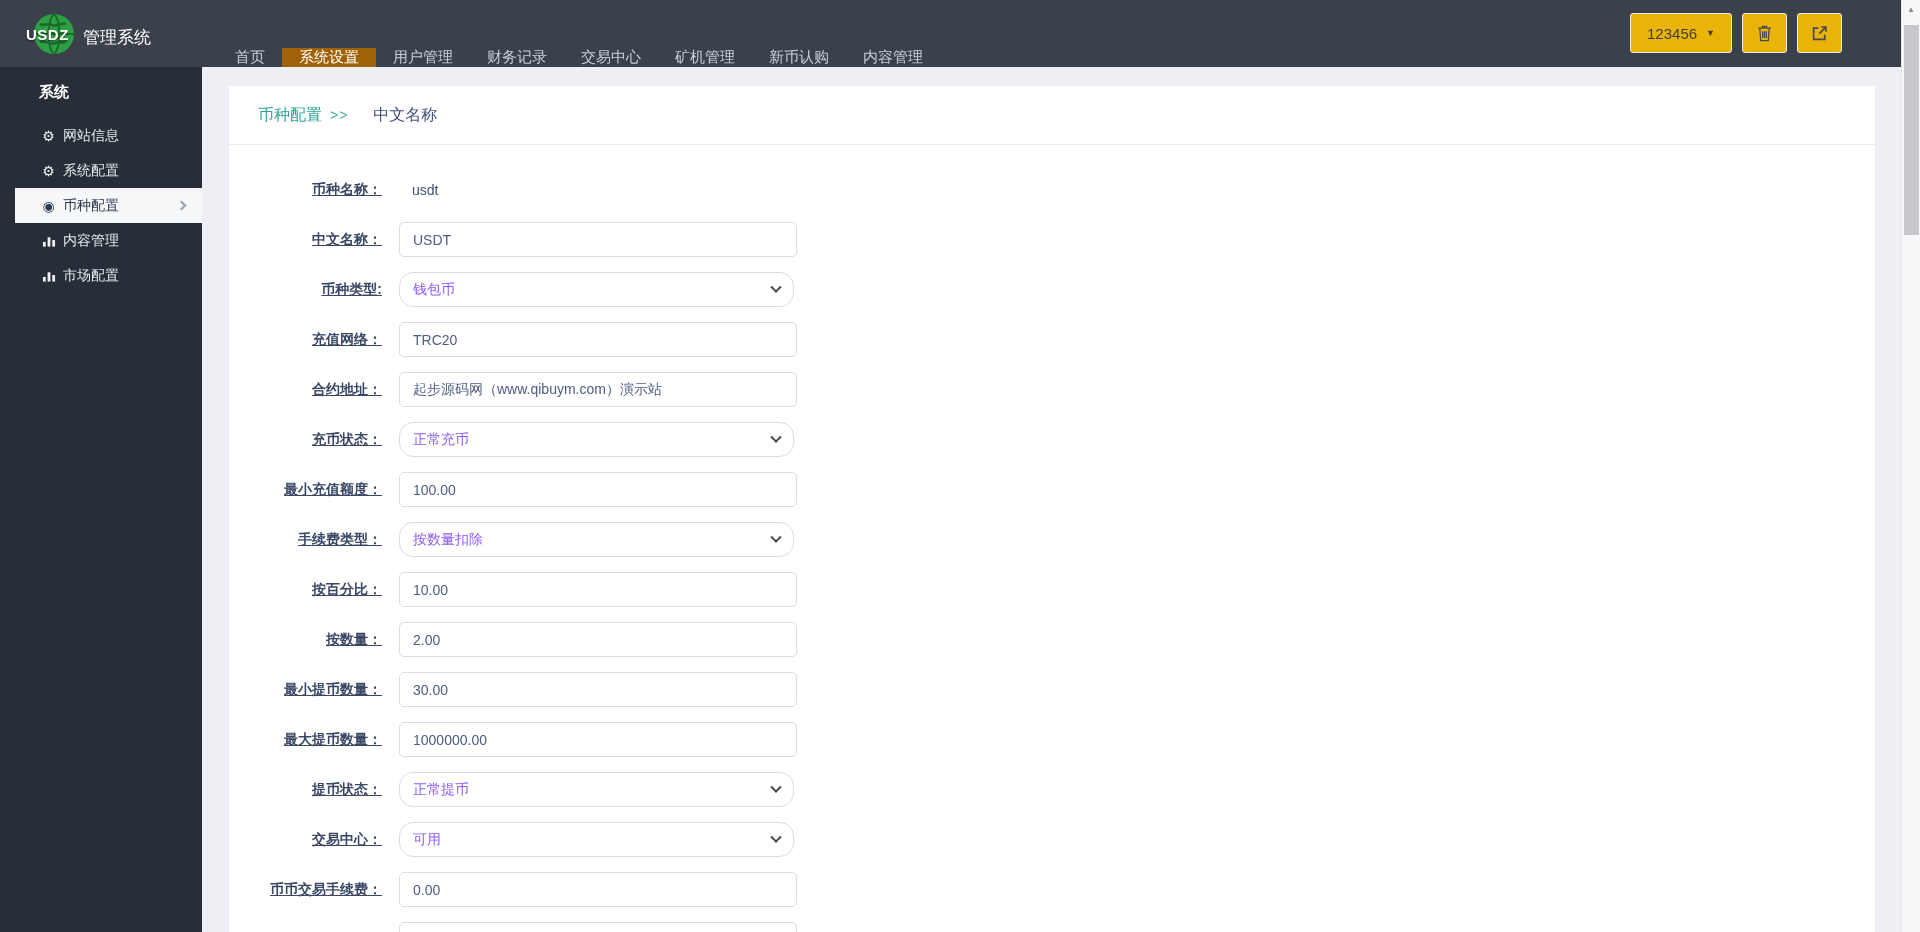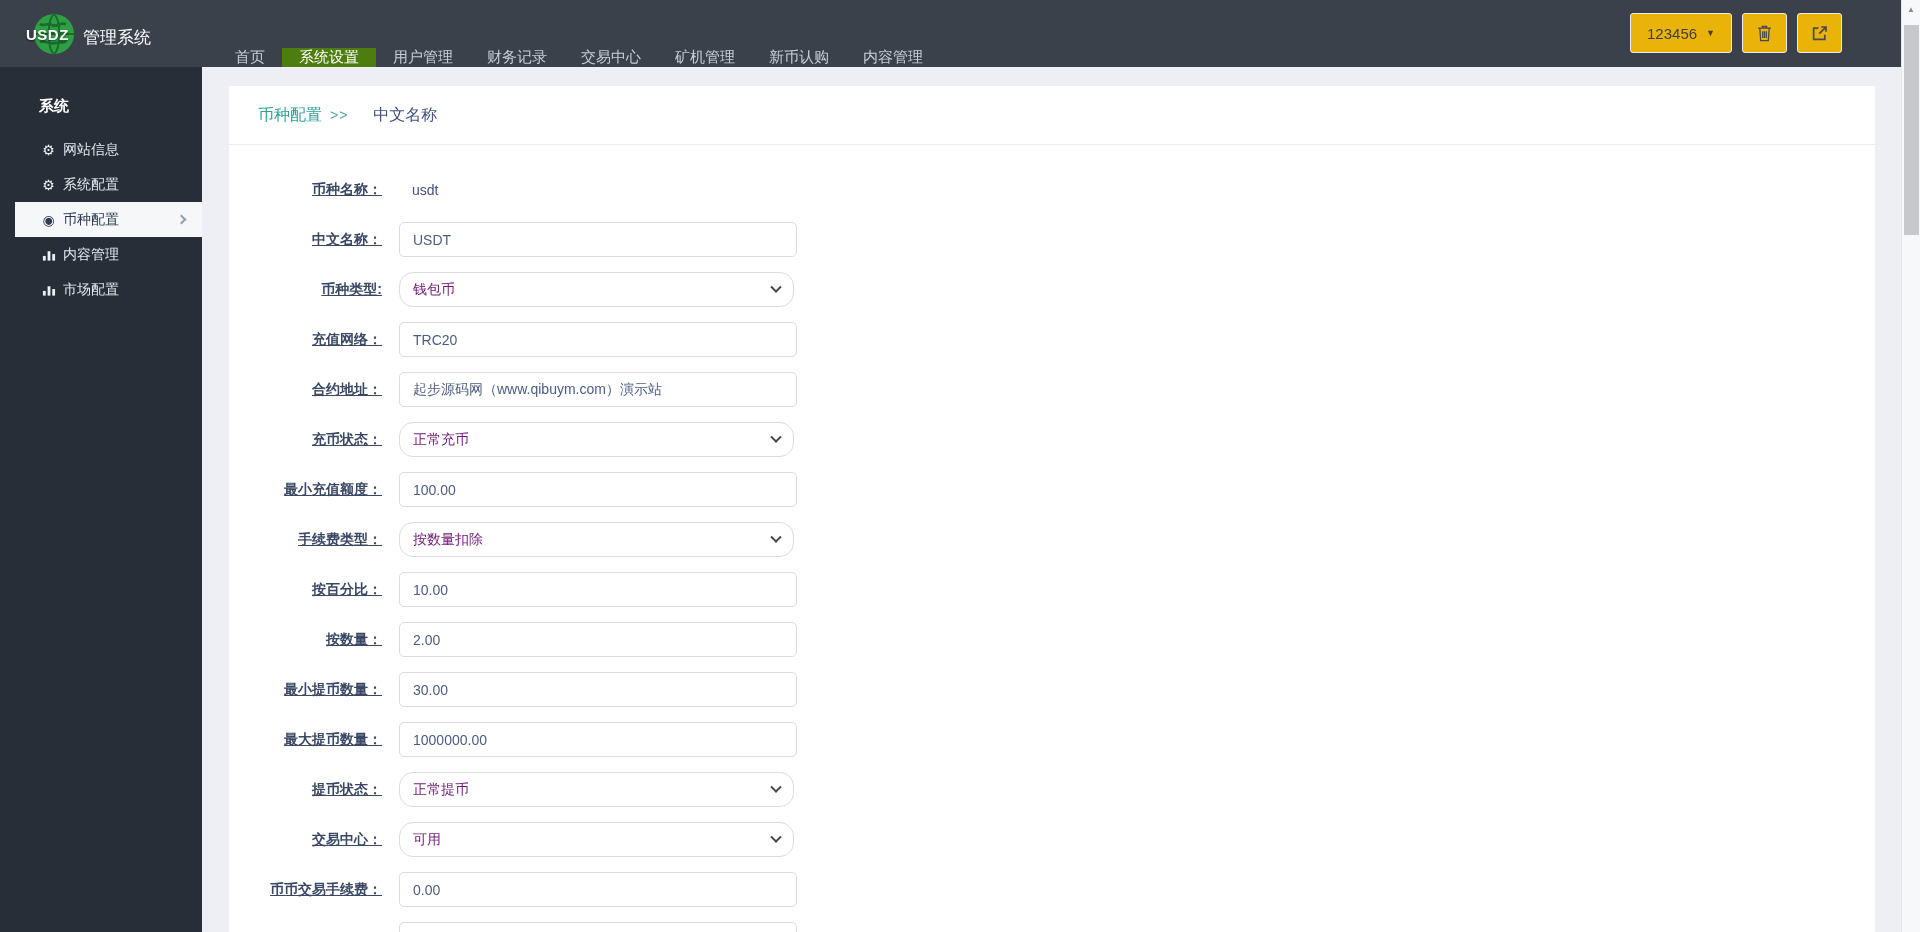--- a/index.html
+++ b/index.html
@@ -13,38 +13,38 @@
   .topbar { position:absolute; top:0; left:0; width:1901px; height:67px;
             background:#3a414b; display:flex; align-items:stretch; z-index:5; }
   .logo { width:202px; display:flex; align-items:center; padding-left:30px; position:relative; }
   .globe-wrap { position:relative; width:48px; height:48px; flex:0 0 48px; }
   .brand { position:absolute; left:-4px; top:16px; color:#fff; font-weight:bold;
            font-size:15px; letter-spacing:.5px; text-shadow:0 1px 2px rgba(0,0,0,.55); }
   .app-title { color:#fff; font-size:17px; margin-left:5px; margin-top:8px; white-space:nowrap; }
   .top-nav { display:flex; margin-left:16px;align-items:flex-end; }
   .nav-item { padding:0 17px; display:flex; align-items:center; color:#c8ced5;
               font-size:15px; cursor:pointer; white-space:nowrap; }
-  .nav-item.active { background:#4d7c0f; color:#ffffff; }
+  .nav-item.active { background:#a16207; color:#ffffff; }
   .top-actions { position:absolute; right:59px; top:13px; display:flex; gap:10px; align-items:center; }
   .tbtn { height:40px; background:#eab308; border:1px solid #ececec; border-radius:3px;
           display:flex; align-items:center; justify-content:center; cursor:pointer; color:#3f3f3f; }
   .tbtn.user { padding:0 16px; font-size:15px; }
   .tbtn.sq { width:45px; }
   .caret { font-size:9px; margin-left:9px; color:#3f3f3f; }
 
   
   .vscroll { position:absolute; top:0; right:0; width:19px; height:932px;
              background:#f7f8f9; border-left:1px solid #e6e6e6; z-index:9; }
   .sb-up { height:19px; display:flex; align-items:center; justify-content:center;
            font-size:8px; color:#8d8d8d; }
   .sb-thumb { position:absolute; left:2px; top:25px; width:15px; height:210px; background:#c6c8cb; }
 
   
   .sidebar { position:absolute; top:67px; left:0; bottom:0; width:202px; background:#272e38; }
-  .side-title { color:#ffffff; font-size:15px; font-weight:bold; padding:30px 0 0 39px; }
+  .side-title { color:#ffffff; font-size:15px; font-weight:bold; padding:16px 0 0 39px; }
   .side-menu { margin-top:16px; }
   .side-item { height:35px; display:flex; align-items:center; padding-left:40px;
                color:#e4e8ed; font-size:14px; cursor:pointer; position:relative; }
   .side-item .micon { width:17px; margin-right:6px; display:inline-flex; justify-content:center;
                       font-size:14px; color:#eef1f4; }
   .side-item.active { background:#f6f7f9; color:#2e3a52; margin-left:15px; padding-left:25px; }
   .side-item.active .micon { color:#2e3a52; }
   .chev-right { position:absolute; right:17px; width:7px; height:7px;
                 border-right:2px solid #98a0ab; border-bottom:2px solid #98a0ab;
                 transform:rotate(-45deg); }
@@ -62,21 +62,21 @@
   .form { padding-top:27px; }
   .frow { display:flex; align-items:center; height:35px; margin-bottom:15px; }
   .flabel { width:153px; text-align:right; font-weight:bold; color:#3a4865;
             font-size:14px; flex:0 0 153px;text-decoration:underline; }
   .fctrl { margin-left:17px; }
   .static-val { margin-left:17px; padding-left:13px; color:#44517a; font-size:14px; }
   input.tinput { width:398px; height:35px; border:1px solid #d9dde3; border-radius:5px;
                  padding:0 13px; font-size:14px; color:#4d5c82; background:#fff; outline:none;
                  font-family:"Liberation Sans","DejaVu Sans",sans-serif; }
   .tselect { width:395px; height:35px; border:1px solid #d9dde3; border-radius:14px;
-             padding:0 13px; font-size:14px; color:#701a75; background:#fff; display:flex;
+             padding:0 13px; font-size:14px; color:#8b5cf6; background:#fff; display:flex;
              align-items:center; justify-content:space-between; cursor:pointer; }
   .chev-down { width:8px; height:8px; border-right:2px solid #4a4a4a; border-bottom:2px solid #4a4a4a;
                transform:rotate(45deg) translate(-2px,-2px); }
 </style>
 </head>
 <body>
 
 <div class="topbar">
   <div class="logo">
     <div class="globe-wrap">

